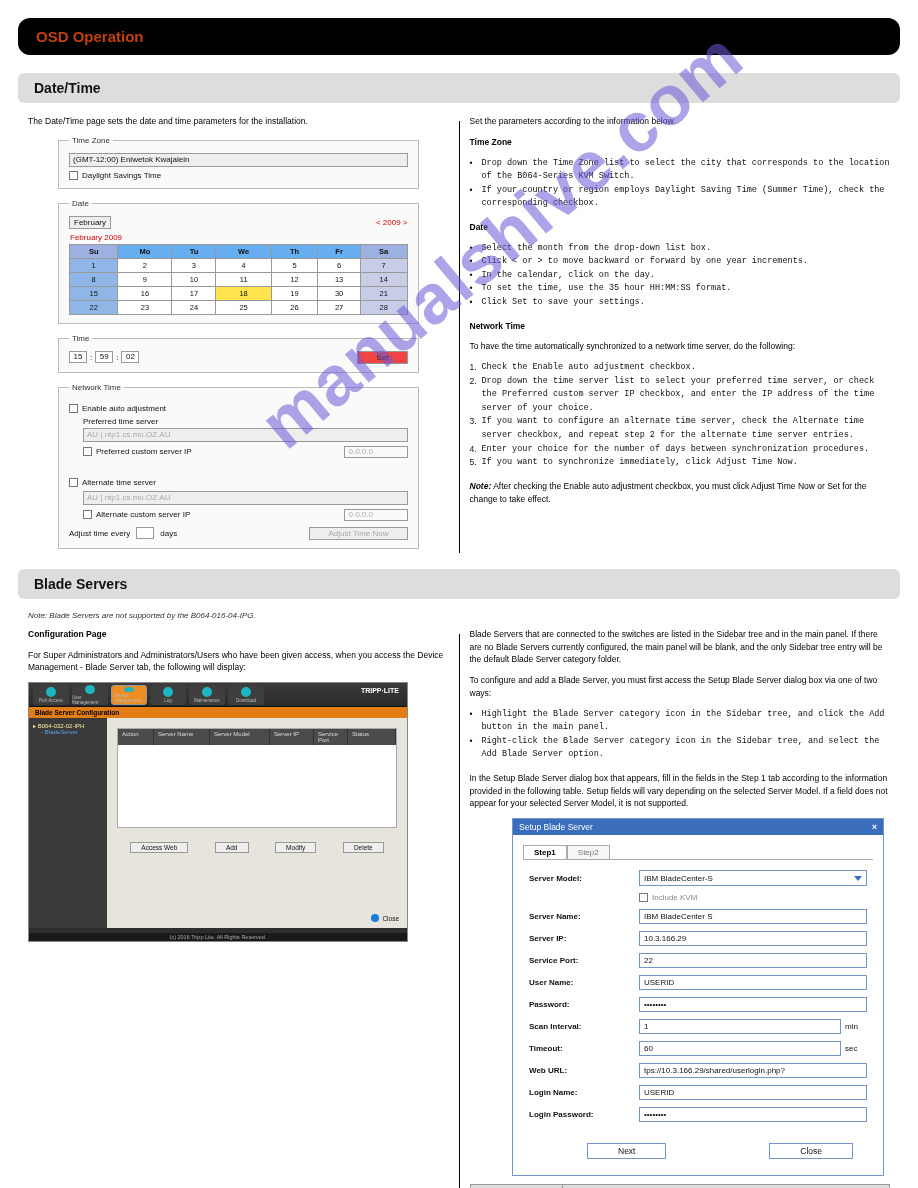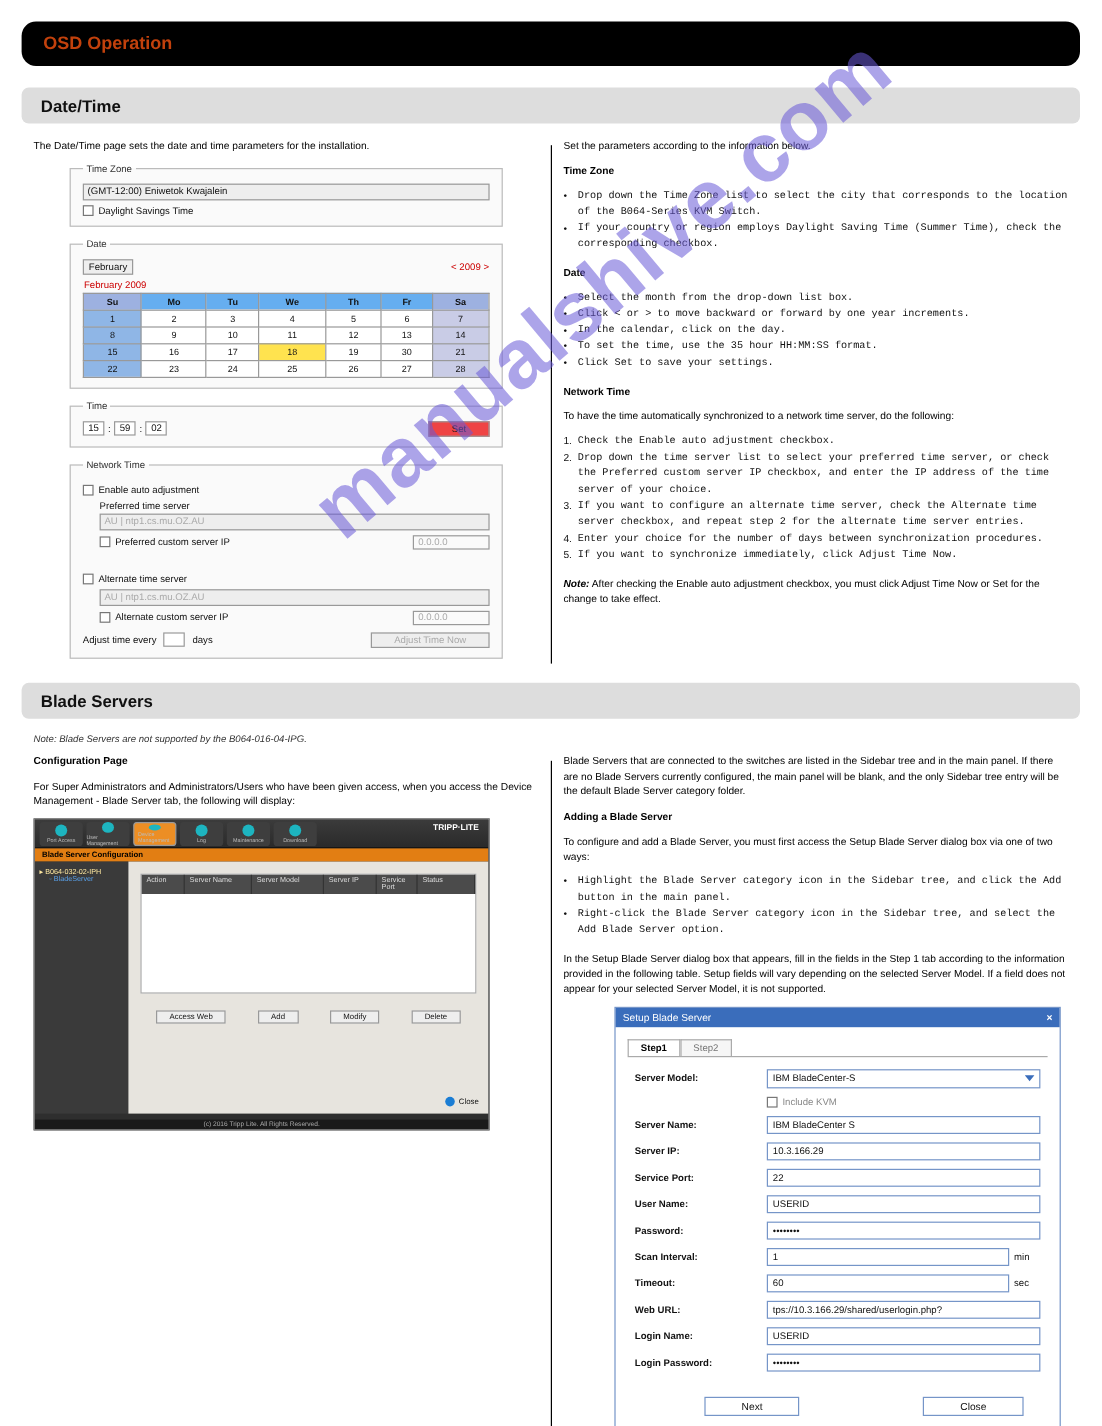--- a/index.html
+++ b/index.html
@@ -364,21 +364,20 @@
        </div>
      </div>
      <div class="footer-bar">(c) 2016 Tripp Lite. All Rights Reserved.</div>
    </div>
  </div>
 
  <div class="divider"></div>
 
  <div class="rcol">
    <p class="body-text">Blade Servers that are connected to the switches are listed in the Sidebar tree and in the main panel. If there are no Blade Servers currently configured, the main panel will be blank, and the only Sidebar tree entry will be the default Blade Server category folder.</p>
-   <p class="body-text" style="font-weight:bold">Adding a Blade Server</p>
    <p class="body-text">To configure and add a Blade Server, you must first access the Setup Blade Server dialog box via one of two ways:</p>
    <div class="bullets">
      <div class="row">
           <span class="dot">•</span>
           <span class="txt">Highlight the Blade Server category icon in the Sidebar tree, and click the Add button in the main panel.</span>
         </div>
      <div class="row">
           <span class="dot">•</span>
           <span class="txt">Right-click the Blade Server category icon in the Sidebar tree, and select the Add Blade Server option.</span>
         </div>

